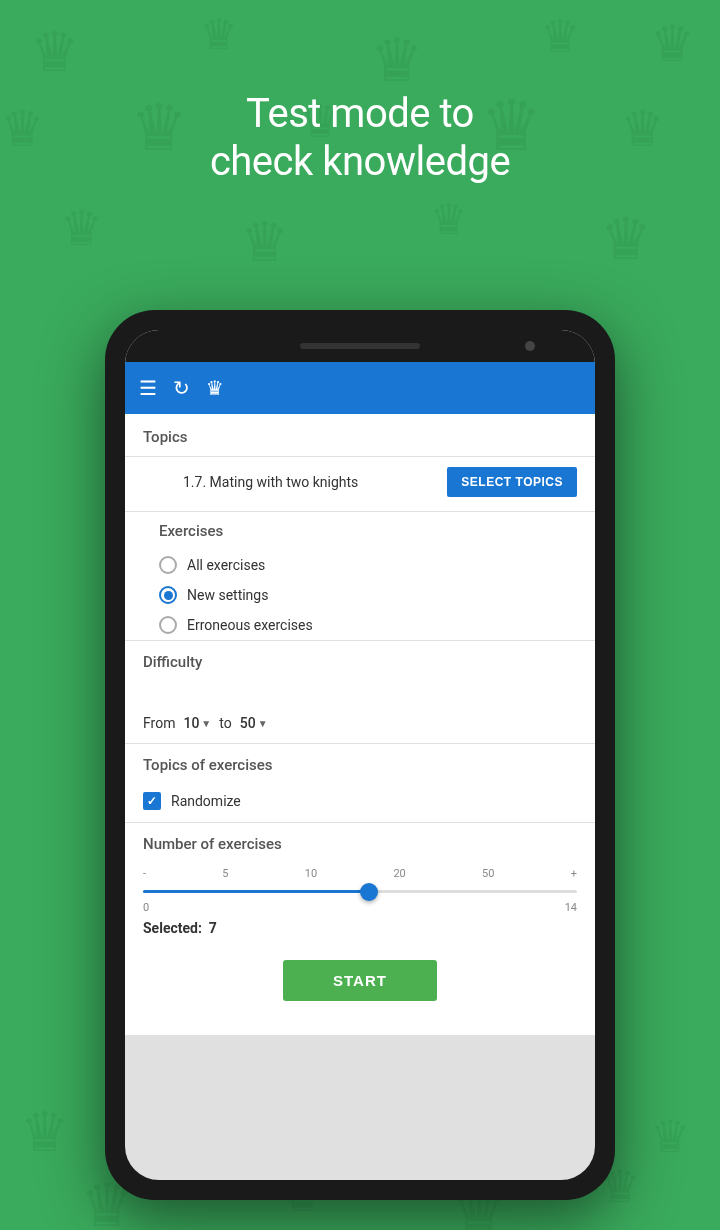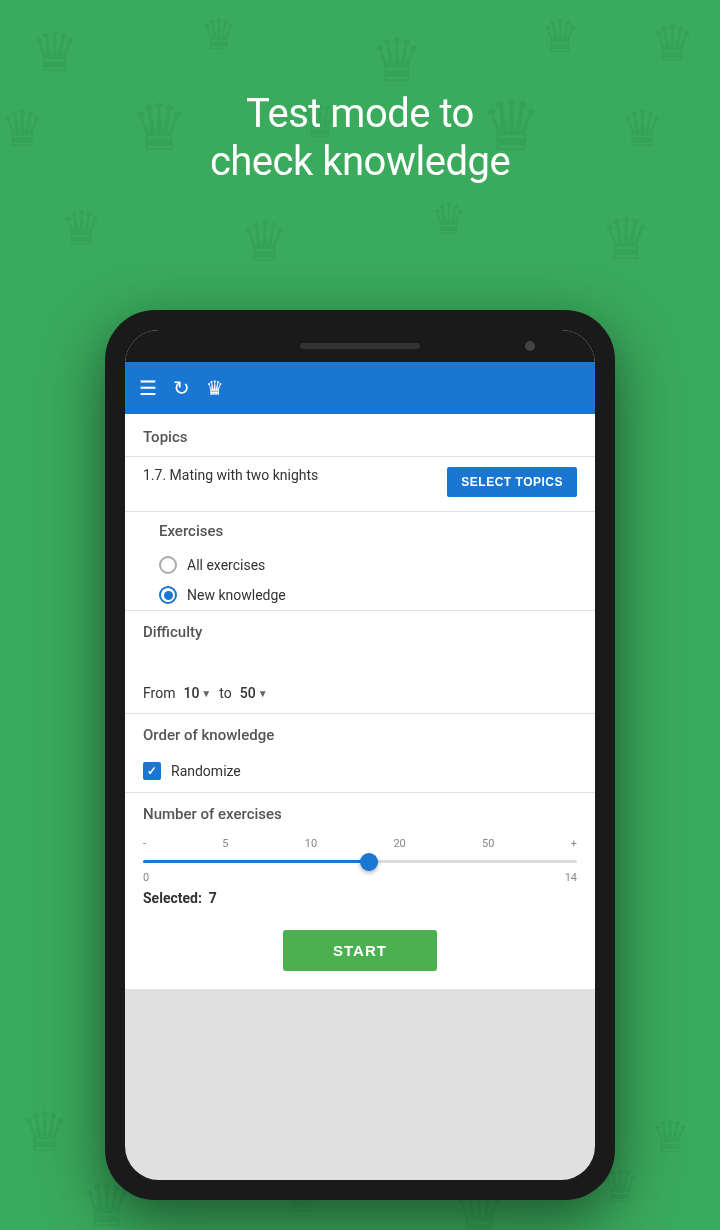--- a/index.html
+++ b/index.html
@@ -149,22 +149,24 @@
 
     .divider {
       height: 1px;
       background: #e0e0e0;
       margin: 0 0 0 0;
     }
 
     
     .topics-row {
       display: flex;
+      align-items: center;
       justify-content: space-between;
       padding: 10px 18px 14px;
+      margin-left: 40px;
     }
 
     .topic-text {
       font-size: 14px;
       color: #333;
     }
 
     .select-topics-btn {
       background: #1976D2;
       color: white;
@@ -351,21 +353,21 @@
 
     .selected-count span {
       font-weight: bold;
       margin-top: 32px;
     }
 
     
     .start-btn-container {
       display: flex;
       justify-content: center;
-      padding: 14px 0 18px;
+      padding: 14px 0 34px;
     }
 
     .start-btn {
       background: #4CAF50;
       color: white;
       border: none;
       padding: 12px 50px;
       font-size: 15px;
       font-weight: 600;
       letter-spacing: 1px;
@@ -447,21 +449,25 @@
       <div class="divider"></div>
 
       <div class="exercises-section">
         <div class="section-title">Exercises</div>
         <div class="radio-item">
           <div class="radio-circle"></div>
           <span class="radio-label">All exercises</span>
         </div>
         <div class="radio-item">
           <div class="radio-circle selected"></div>
-          <span class="radio-label">New knowledge</span>
+          <span class="radio-label">New settings</span>
+        </div>
+        <div class="radio-item">
+          <div class="radio-circle"></div>
+          <span class="radio-label">Erroneous exercises</span>
         </div>
       </div>
       <div class="divider"></div>
 
       <div class="difficulty-section">
         <div class="section-title">Difficulty</div>
         <div class="difficulty-row">
           <span class="diff-label">From</span>
           <div class="diff-dropdown">
             <span class="diff-value">10</span>
@@ -470,21 +476,21 @@
           <span class="diff-label">to</span>
           <div class="diff-dropdown">
             <span class="diff-value">50</span>
             <span class="dropdown-arrow">▼</span>
           </div>
         </div>
       </div>
       <div class="divider"></div>
 
       <div class="order-section">
-        <div class="section-title">Order of knowledge</div>
+        <div class="section-title">Topics of exercises</div>
         <div class="checkbox-row">
           <div class="checkbox-box">
             <span class="checkbox-check">✓</span>
           </div>
           <span class="checkbox-label">Randomize</span>
         </div>
       </div>
       <div class="divider"></div>
 
       <div class="number-section">

